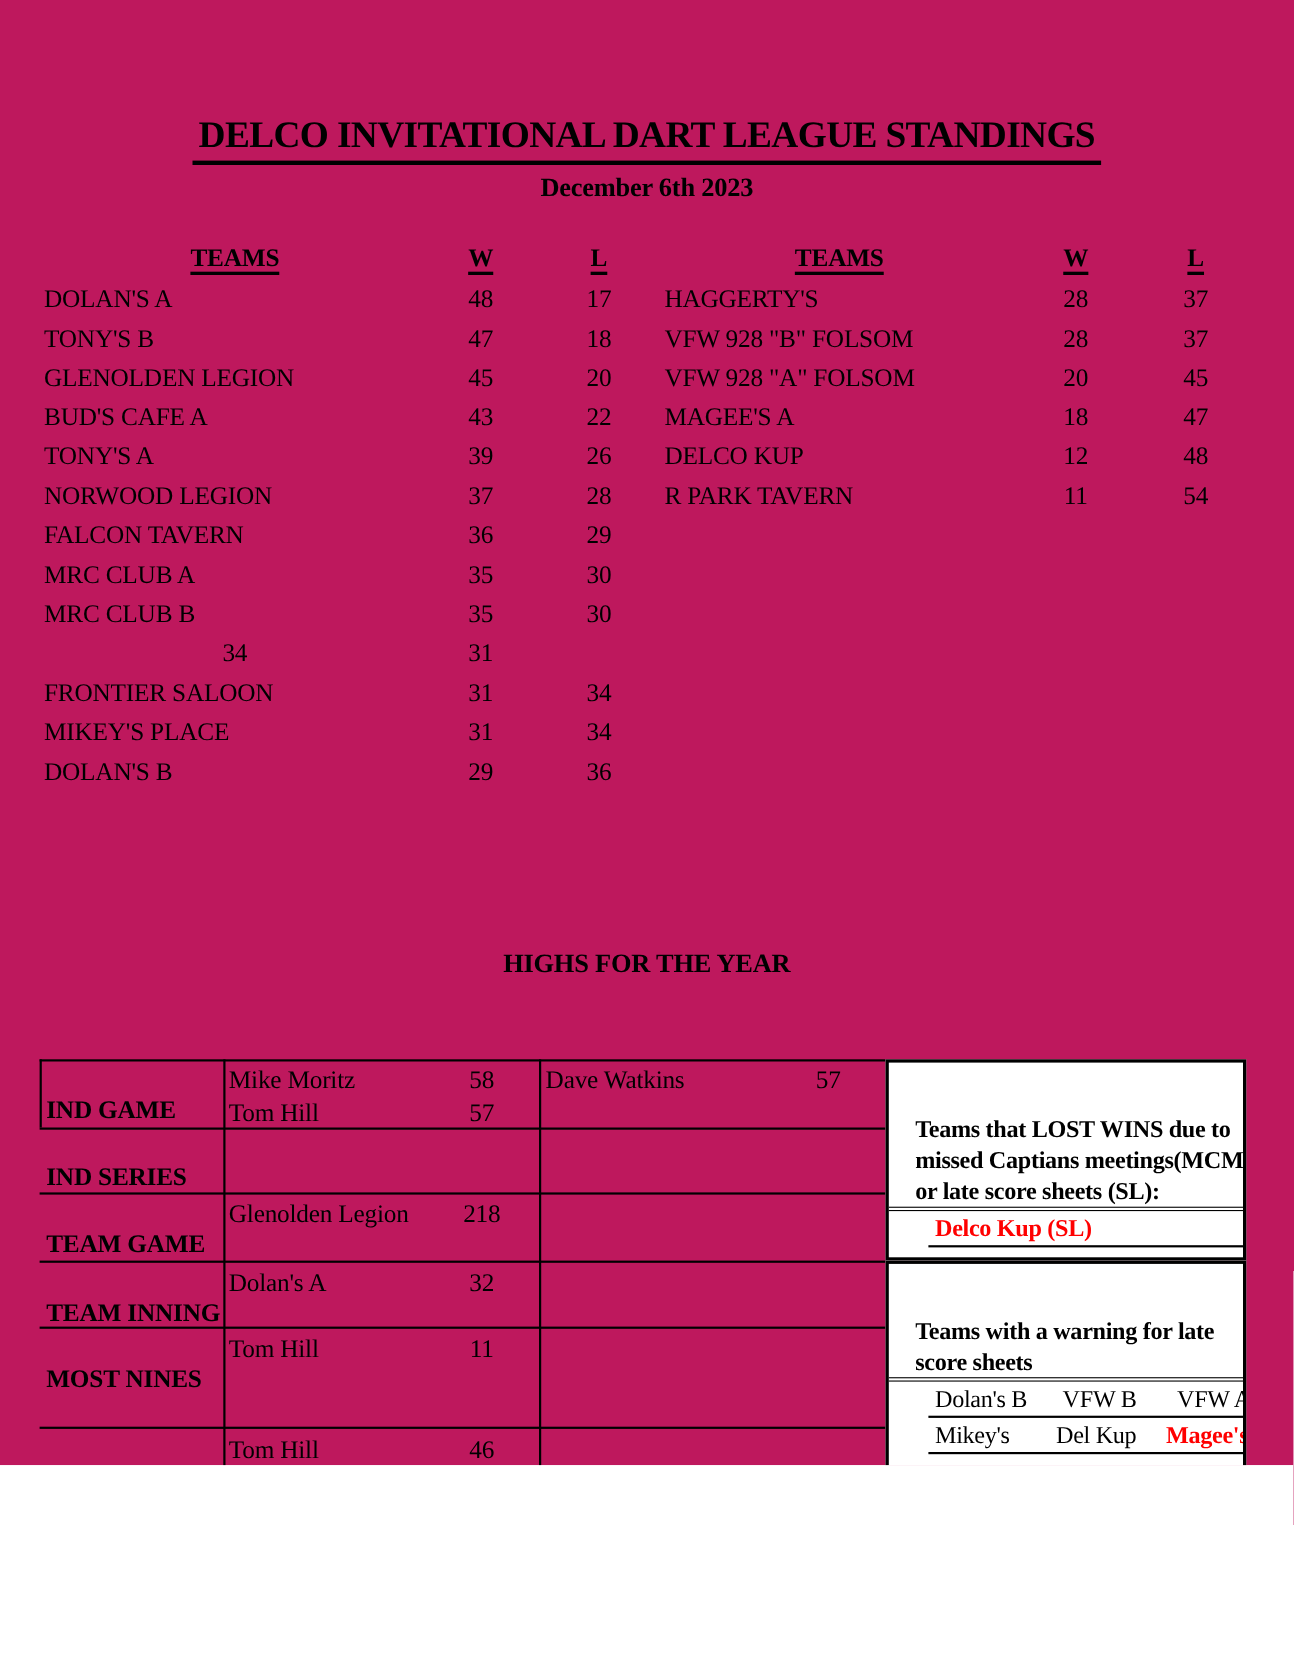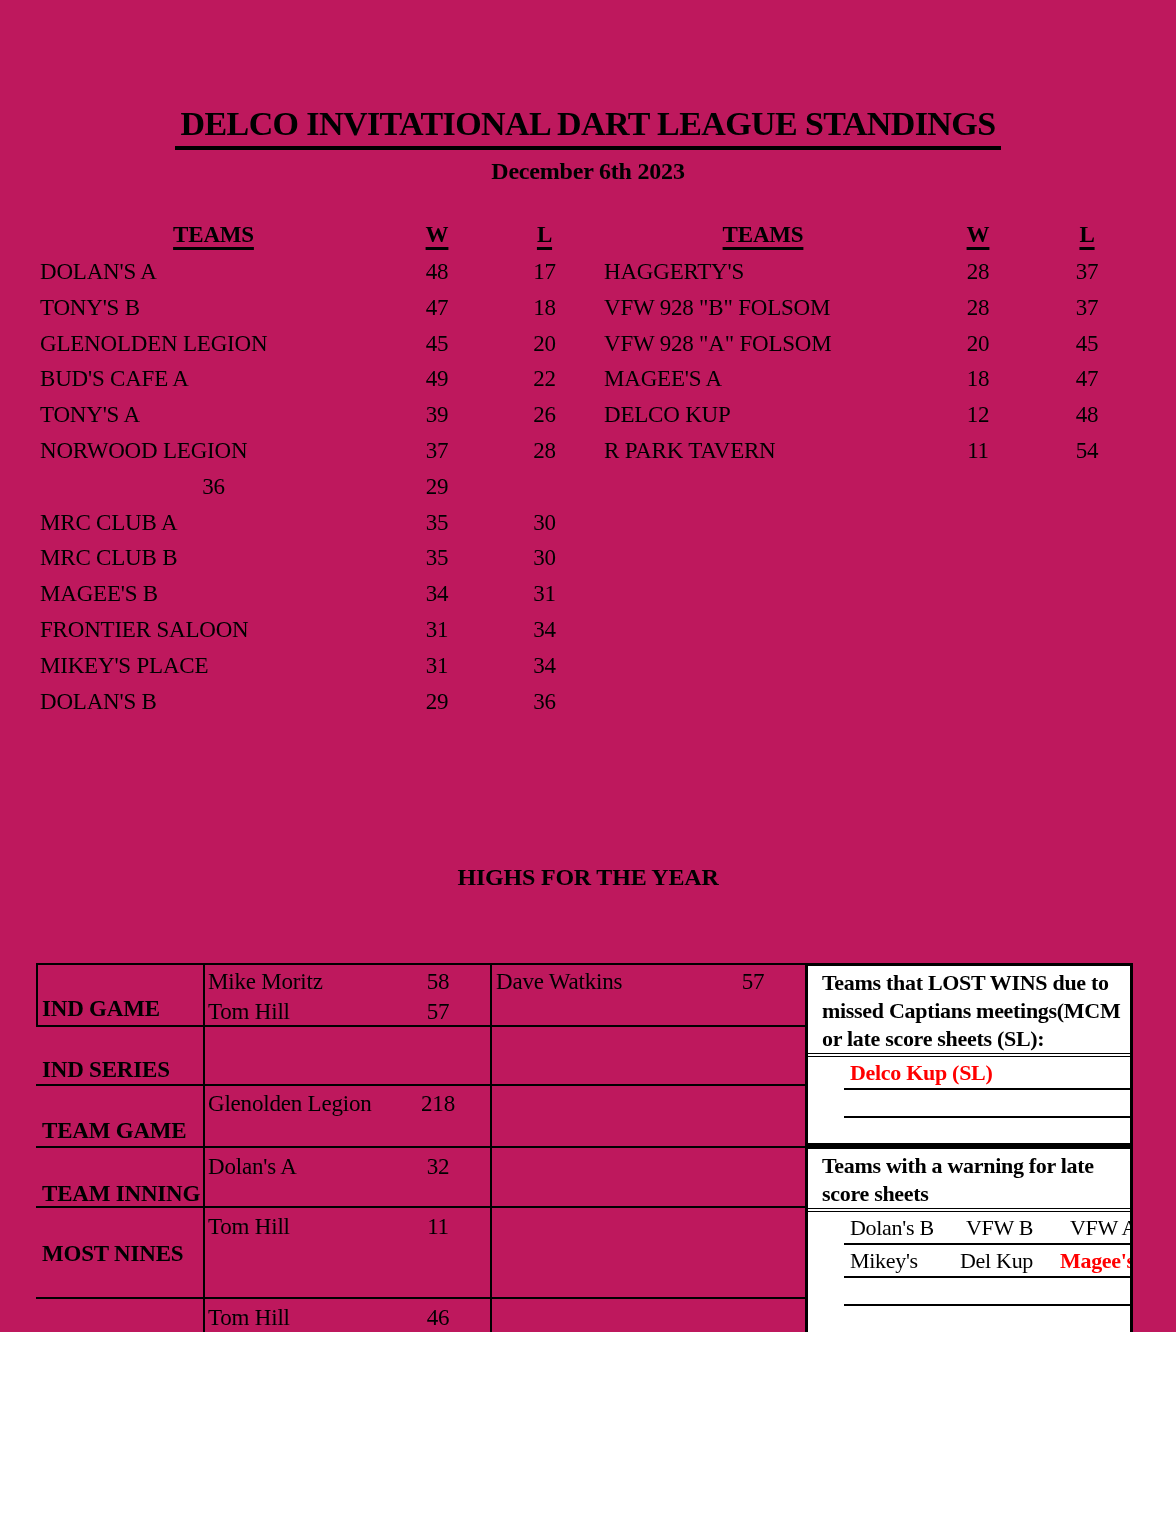--- a/index.html
+++ b/index.html
@@ -39,21 +39,21 @@
   .htable .hlabel { position:absolute; left:6px; font-weight:bold; white-space:nowrap; line-height:28px;margin-top:27px; }
   .htable .hname2 { position:absolute; left:172px; white-space:nowrap; line-height:28px; }
   .htable .hval2  { position:absolute; left:356px; width:92px; text-align:center; line-height:28px; }
   .htable .hname3 { position:absolute; left:460px; white-space:nowrap; line-height:28px; }
   .htable .hval3  { position:absolute; left:676px; width:82px; text-align:center; line-height:28px; }
   
   .panel { position:absolute; left:805px; width:328px; border:3px solid #000;
     box-sizing:border-box; background:#fff; font-size:22px; letter-spacing:-0.3px; }
   .panel.box1 { top:963px;  height:183px; }
   .panel.box2 { top:1146px; height:217px; }
-  .p-hdr { padding:3px 0 0 14px; font-weight:bold; border-bottom:4px double #000; }
+  .p-hdr { padding:3px 0 0 24px; font-weight:bold; border-bottom:4px double #000;margin-top:44px; }
   .p-line { line-height:28px; white-space:nowrap; overflow:hidden; }
   .p-row { position:relative; height:31px; line-height:31px; padding-left:6px;
     border-bottom:2px solid #000; white-space:nowrap; overflow:hidden;margin-left:36px; }
   .p-row.h26 { height:26px; line-height:26px; }
   .p-row.h28 { height:28px; line-height:28px; }
   .p-row.noborder { border-bottom:none; }
   .p-row .witem { position:absolute; top:0; white-space:nowrap; }
   .bold { font-weight:bold; }
   .red { color:#ff0000; }
 </style>
@@ -88,56 +88,56 @@
         </div>
 
         <div class="row">
           <span class="cell-name">GLENOLDEN LEGION</span>
           <span class="cell-num">45</span>
           <span class="cell-num">20</span>
         </div>
 
         <div class="row">
           <span class="cell-name">BUD'S CAFE A</span>
-          <span class="cell-num">49</span>
+          <span class="cell-num">43</span>
           <span class="cell-num">22</span>
         </div>
 
         <div class="row">
           <span class="cell-name">TONY'S A</span>
           <span class="cell-num">39</span>
           <span class="cell-num">26</span>
         </div>
 
 
         <div class="row">
           <span class="cell-name">NORWOOD LEGION</span>
           <span class="cell-num">37</span>
           <span class="cell-num">28</span>
         </div>
 
         <div class="row">
+          <span class="cell-name">FALCON TAVERN</span>
           <span class="cell-num">36</span>
           <span class="cell-num">29</span>
         </div>
 
         <div class="row">
           <span class="cell-name">MRC CLUB A</span>
           <span class="cell-num">35</span>
           <span class="cell-num">30</span>
         </div>
 
         <div class="row">
           <span class="cell-name">MRC CLUB B</span>
           <span class="cell-num">35</span>
           <span class="cell-num">30</span>
         </div>
 
         <div class="row">
-          <span class="cell-name">MAGEE'S B</span>
           <span class="cell-num">34</span>
           <span class="cell-num">31</span>
         </div>
 
         <div class="row">
           <span class="cell-name">FRONTIER SALOON</span>
           <span class="cell-num">31</span>
           <span class="cell-num">34</span>
         </div>
 

